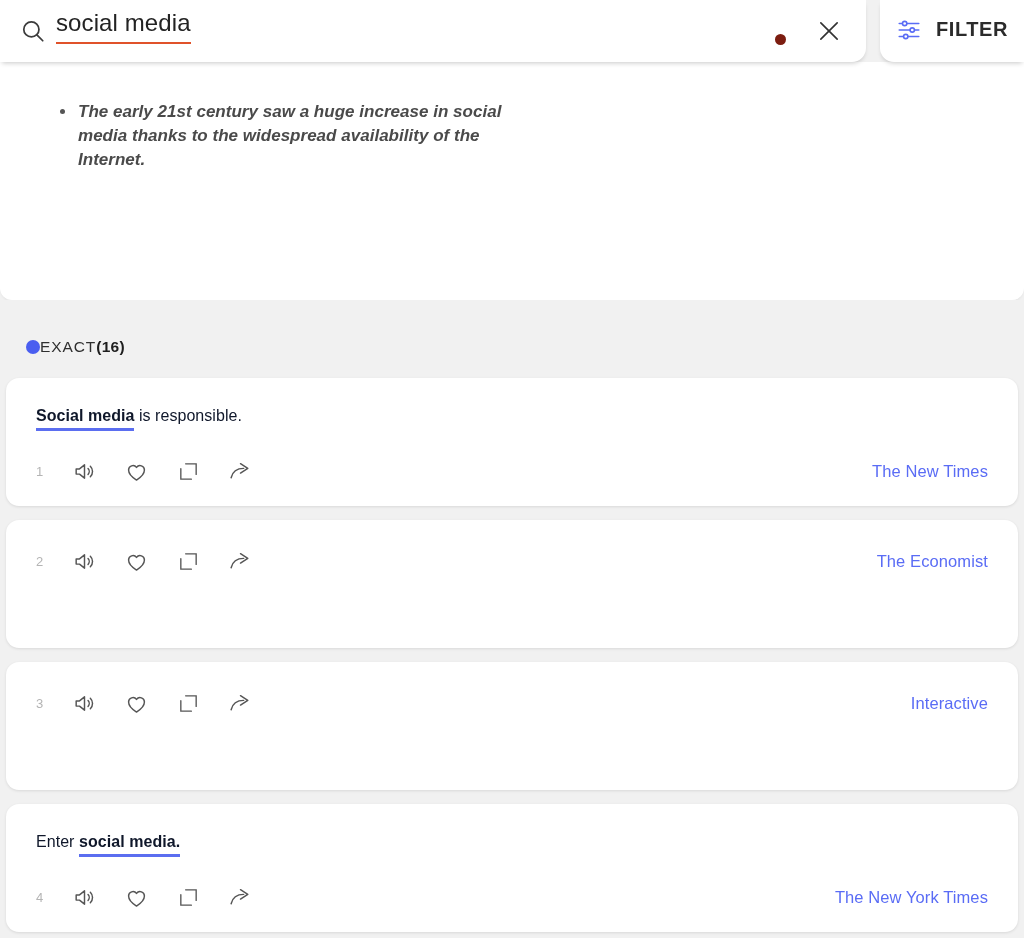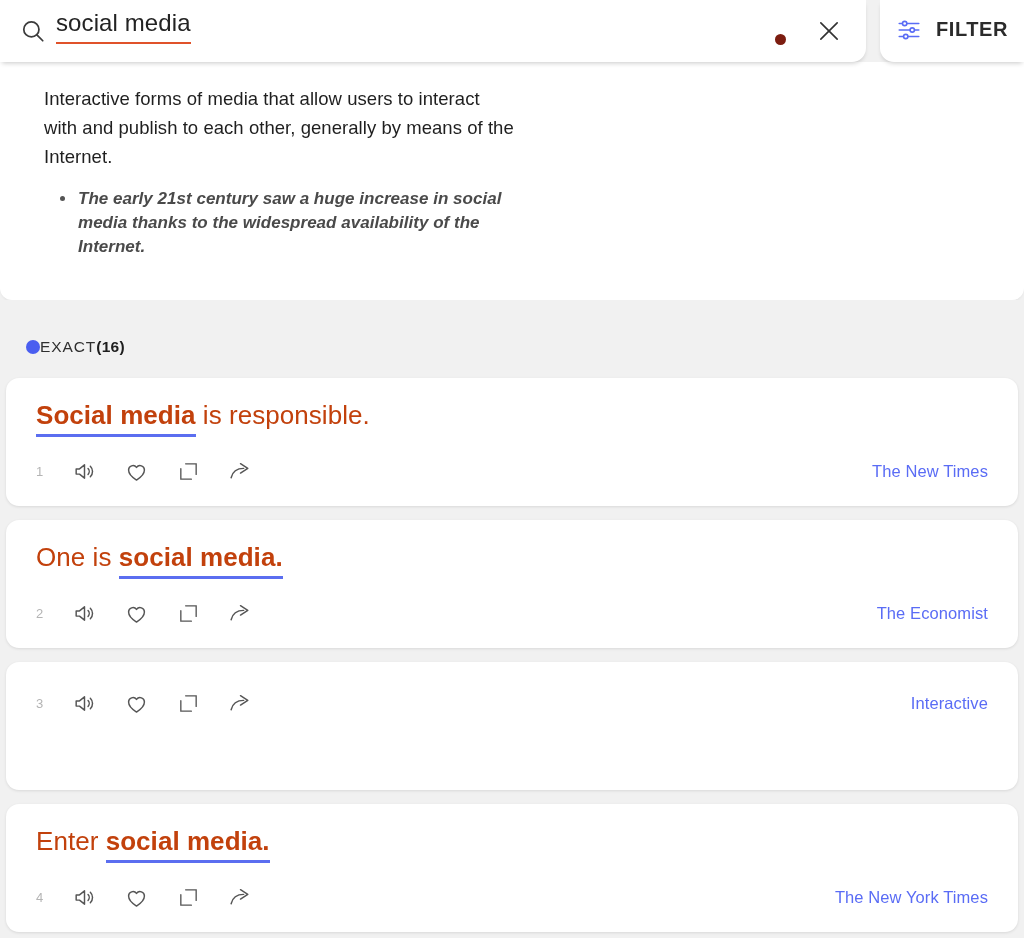--- a/index.html
+++ b/index.html
@@ -193,23 +193,23 @@
     margin: 0 0 14px 0;
     padding: 24px 24px 18px 30px;
     box-shadow: 0 1px 3px rgba(0,0,0,0.10);
     height: 128px;
     display: flex;
     flex-direction: column;
     justify-content: space-between;
   }
 
   .sentence {
-    font-size: 26px;
+    font-size: 16px;
     line-height: 27px;
-    color: #c2410c;
+    color: #0f172a;
     letter-spacing: 0.05px;
   }
 
   .sentence .hl {
     font-weight: bold;
     border-bottom: 3.5px solid #5b6ef0;
     padding-bottom: 4px;
   }
 
   .card-footer {
@@ -288,21 +288,20 @@
         <circle cx="8" cy="6" r="2" fill="#ffffff"></circle>
         <circle cx="15" cy="12" r="2" fill="#ffffff"></circle>
         <circle cx="9" cy="18" r="2" fill="#ffffff"></circle>
       </svg>
     </span>
     <span class="filter-label">FILTER</span>
   </div>
 </div>
 
 <div class="definition-panel">
-  <div class="definition-text">Interactive forms of media that allow users to interact with and publish to each other, generally by means of the Internet.</div>
   <ul class="examples" style="list-style:none;">
     <li class="example-item">The early 21st century saw a huge increase in social media thanks to the widespread availability of the Internet.</li>
   </ul>
 </div>
 
 <div class="results-area">
 
   <div class="exact-header">
     <span class="exact-dot"></span>
     <span class="exact-label">EXACT</span>
@@ -339,23 +338,20 @@
             <path d="M3 18c1.5-6.5 6.5-9 12-9"></path>
             <polyline points="12,4.5 19,9 12,13.5"></polyline>
           </svg>
         </span>
       </div>
       <span class="source-link">The New Times</span>
     </div>
   </div>
 
   <div class="result-card">
-    <div class="sentence">
-      <span>One is </span><span class="hl">social media.</span><span></span>
-    </div>
     <div class="card-footer">
       <div class="actions">
         <span class="row-num">2</span>
         <span class="act-btn">
           <svg width="25" height="25" viewBox="0 0 24 24" fill="none" stroke="#555" stroke-width="1.4" stroke-linejoin="round">
             <path d="M4 9.5h3.2L12 5.6v12.8L7.2 14.5H4z"></path>
             <path d="M15.4 9.2a4 4 0 0 1 0 5.6" stroke-linecap="round"></path>
             <path d="M17.6 7a7 7 0 0 1 0 10" stroke-linecap="round"></path>
           </svg>
         </span>

